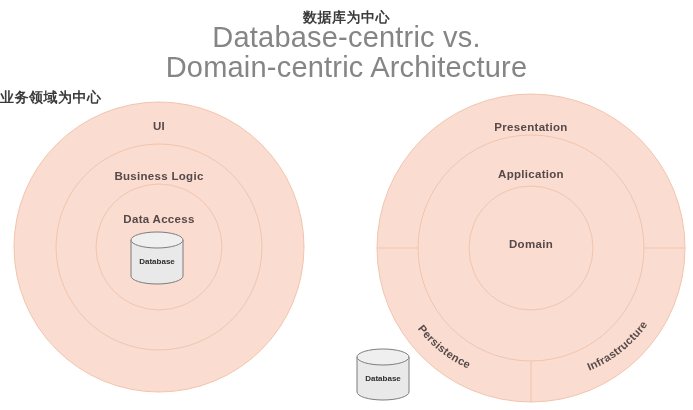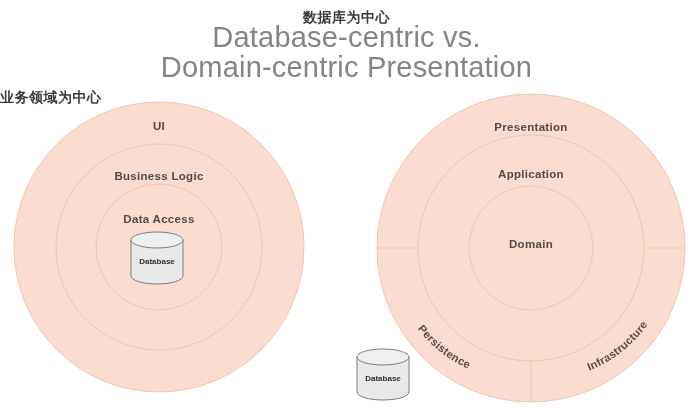--- a/index.html
+++ b/index.html
@@ -49,21 +49,21 @@
 </head>
 <body>
 
 <div id="stage">
 
   <div class="title-block">
     <div class="cn-anno cn-top">数据库为中心</div>
 
     <div class="main-title">
       <span class="ln">Database-centric vs.</span>
-      <span class="ln">Domain-centric Presentation</span>
+      <span class="ln">Domain-centric Architecture</span>
     </div>
 
     <div class="cn-anno cn-bot">业务领域为中心</div>
   </div>
 
   <svg width="693" height="410" viewBox="0 0 693 410">
 
     <g>
 
       <circle class="ring-fill" cx="159" cy="247" r="145"></circle>

